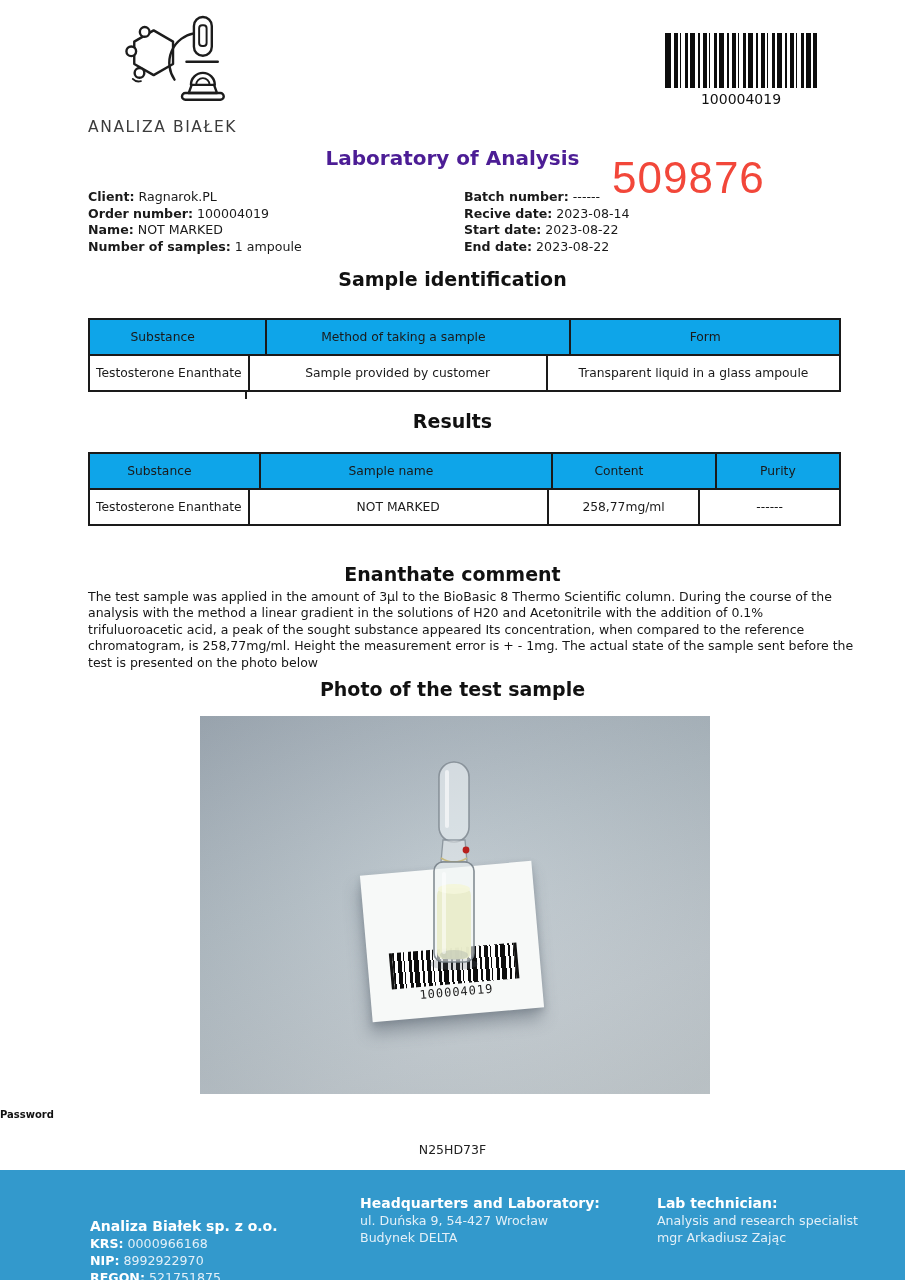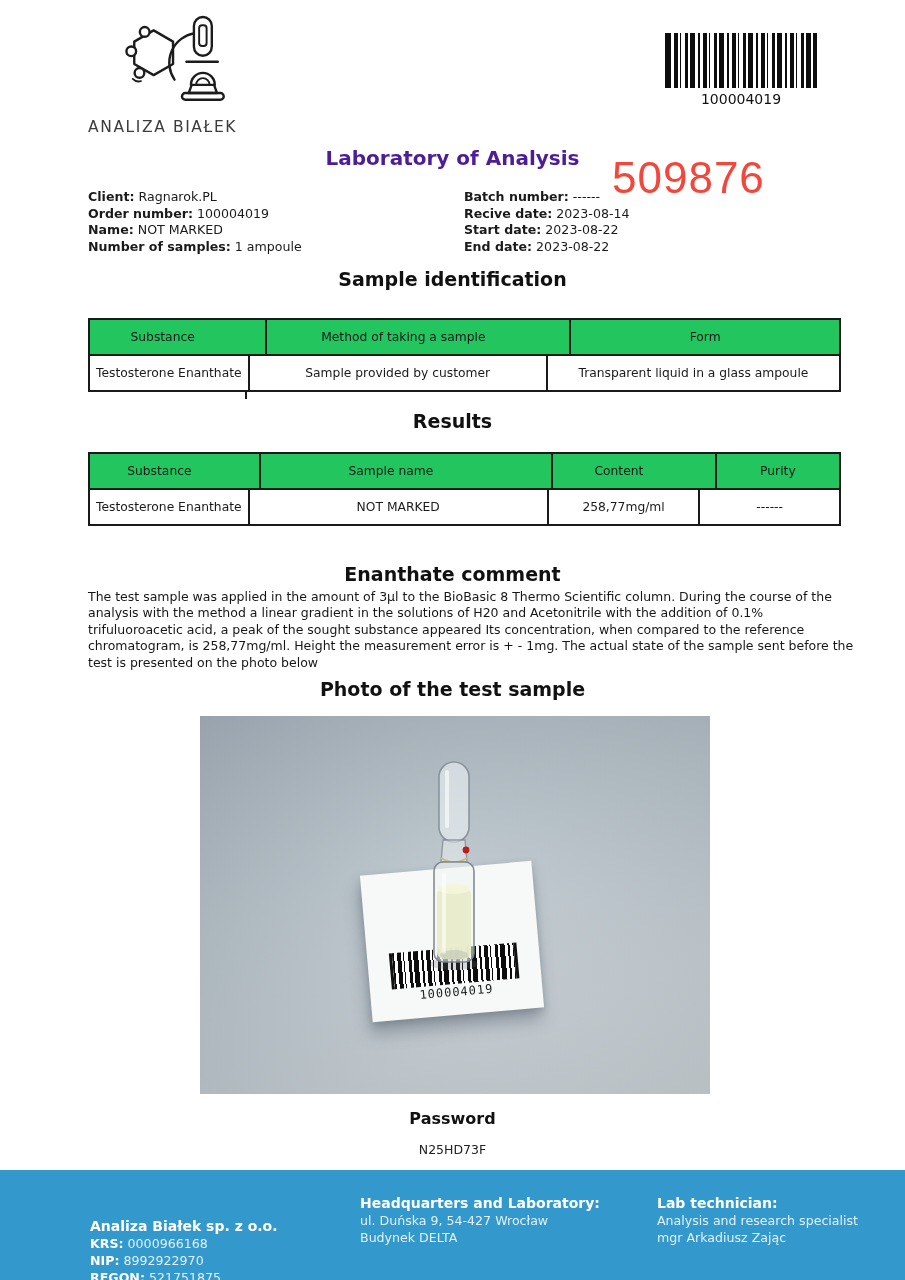--- a/index.html
+++ b/index.html
@@ -42,21 +42,21 @@
   .info-right { left:464px; }
   .kv { line-height:16.6px; white-space:nowrap; }
   .kv b { font-weight:bold; }
 
   
   .h2 { position:absolute; left:0; right:0; text-align:center; font-size:19px; font-weight:bold; color:#111; }
 
   
   .tbl { position:absolute; left:88px; width:753px; border:2px solid #1a1a1a; background:#fff; }
   .tr  { display:flex; align-items:stretch; }
-  .tr.th { background:#22c55e; border-bottom:2px solid #1a1a1a;gap:30px; }
+  .tr.th { background:#0ea5e9; border-bottom:2px solid #1a1a1a;gap:30px; }
   .td  { display:flex; align-items:center; justify-content:center; text-align:center;
          font-size:12.3px; padding:0 6px; border-left:2px solid #1a1a1a; height:34px; }
   .td:first-child { border-left:none; }
   .t1 .c1, .t2 .c1 { width:158px; }
   .t1 .c2 { width:299px; }  .t1 .c3 { width:294px; }
   .t2 .c2 { width:300px; }  .t2 .c3 { width:152px; } .t2 .c4 { width:141px; }
   .tick { position:absolute; width:2px; height:9px; background:#1a1a1a; }
 
   
   .comment-p { position:absolute; left:88px; top:589px; width:768px;
@@ -70,22 +70,22 @@
   .card { position:absolute; left:166px; top:152px; width:172px; height:147px;
           background:#f7f9f8; transform:rotate(-5deg);
           box-shadow:-3px 12px 16px rgba(70,82,94,0.38), 0 3px 6px rgba(70,82,94,0.25);
           display:flex; flex-direction:column; align-items:center; justify-content:flex-end;
           padding-bottom:16px; z-index:1; }
   .card .bars.small { width:128px; }
   .card .barcode-num { font-family:"DejaVu Sans Mono", monospace; font-size:12px; letter-spacing:1px; margin-top:1px; color:#222; }
   .ampoule { position:absolute; left:222px; top:44px; z-index:2; }
 
   
-  .password-label { position:absolute; left:0; right:0; top:1109px; text-align:center;
-                    font-size:16px; font-weight:bold; color:#111; }
+  .password-label { position:absolute; left:0; right:0; top:1109px; 
+                    font-size:10px; font-weight:bold; color:#111; }
   .password-value { position:absolute; left:0; right:0; top:1134px; text-align:center;
                     font-size:12.5px; color:#222;margin-top:8px; }
 
   
   .footer { position:absolute; left:0; right:0; top:1170px; height:110px; background:#3399cc; color:#fff; }
   .fcol { position:absolute; font-size:12.6px; line-height:17px; }
   .fcol .ftitle { font-weight:bold; font-size:14px; color:#fff; }
   .fcol .fline, .fcol .fval { color:#e3f0f8; }
   .fcol b { color:#fff; }
   .fcol1 { left:90px;  top:17px;margin-top:31px; }

